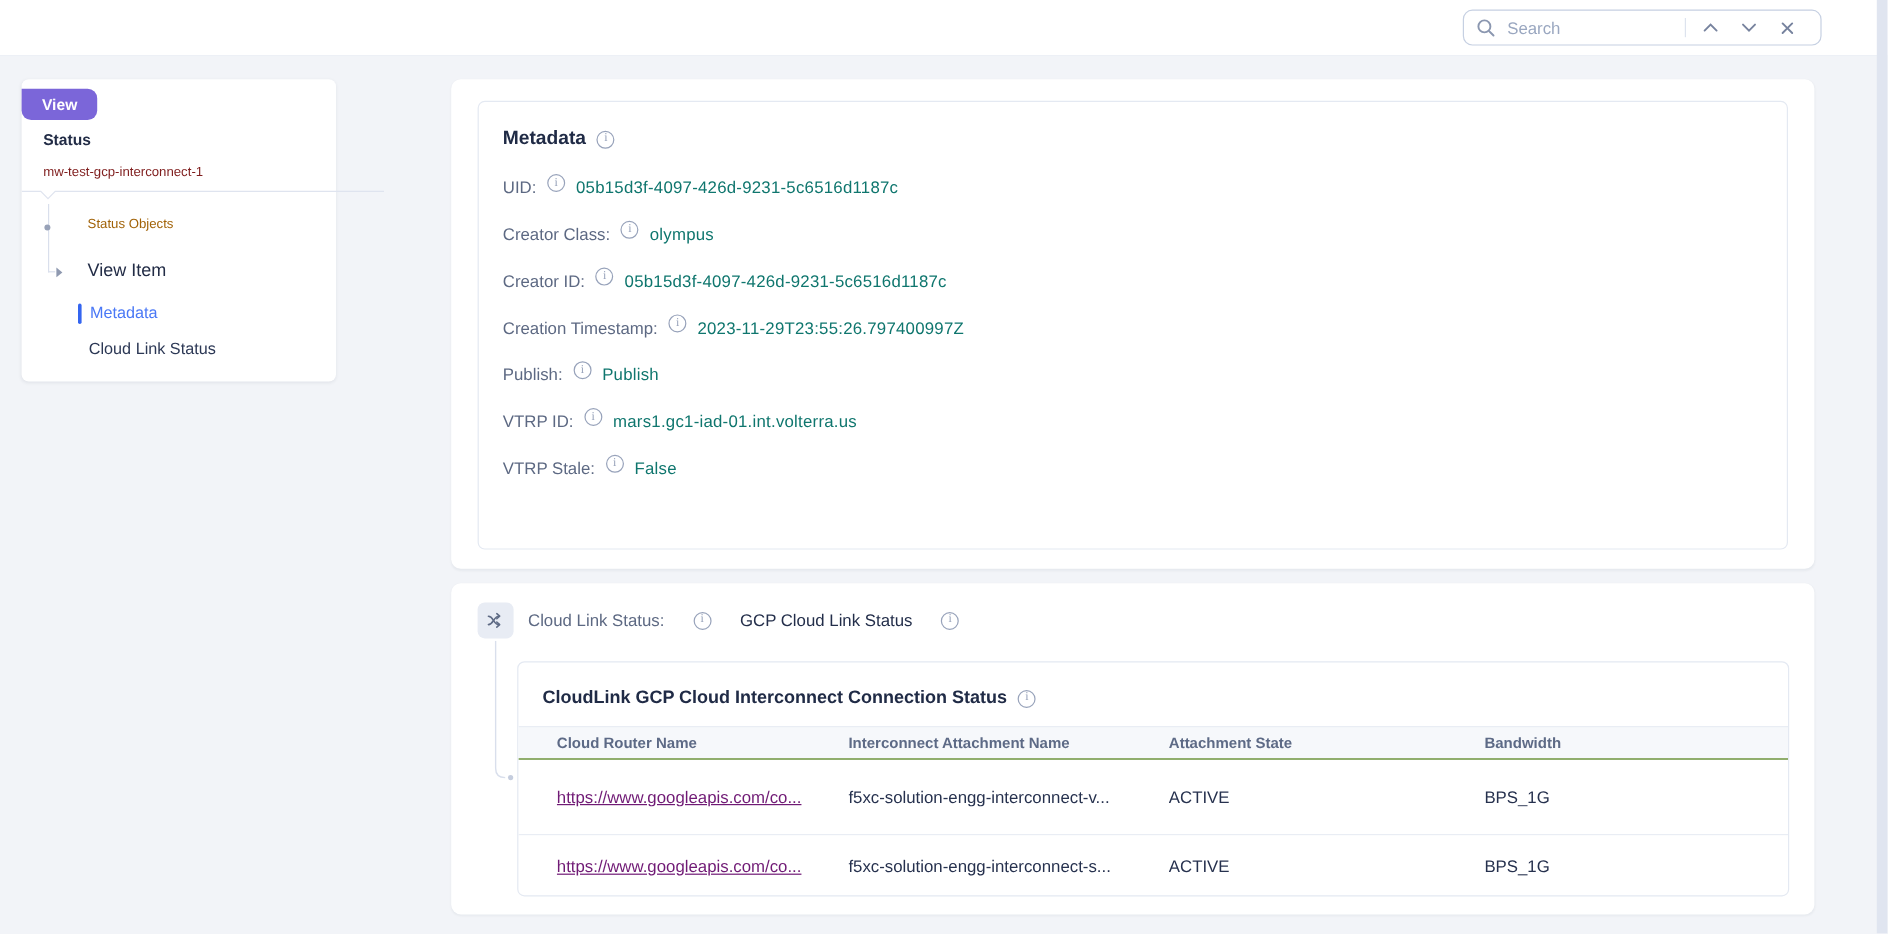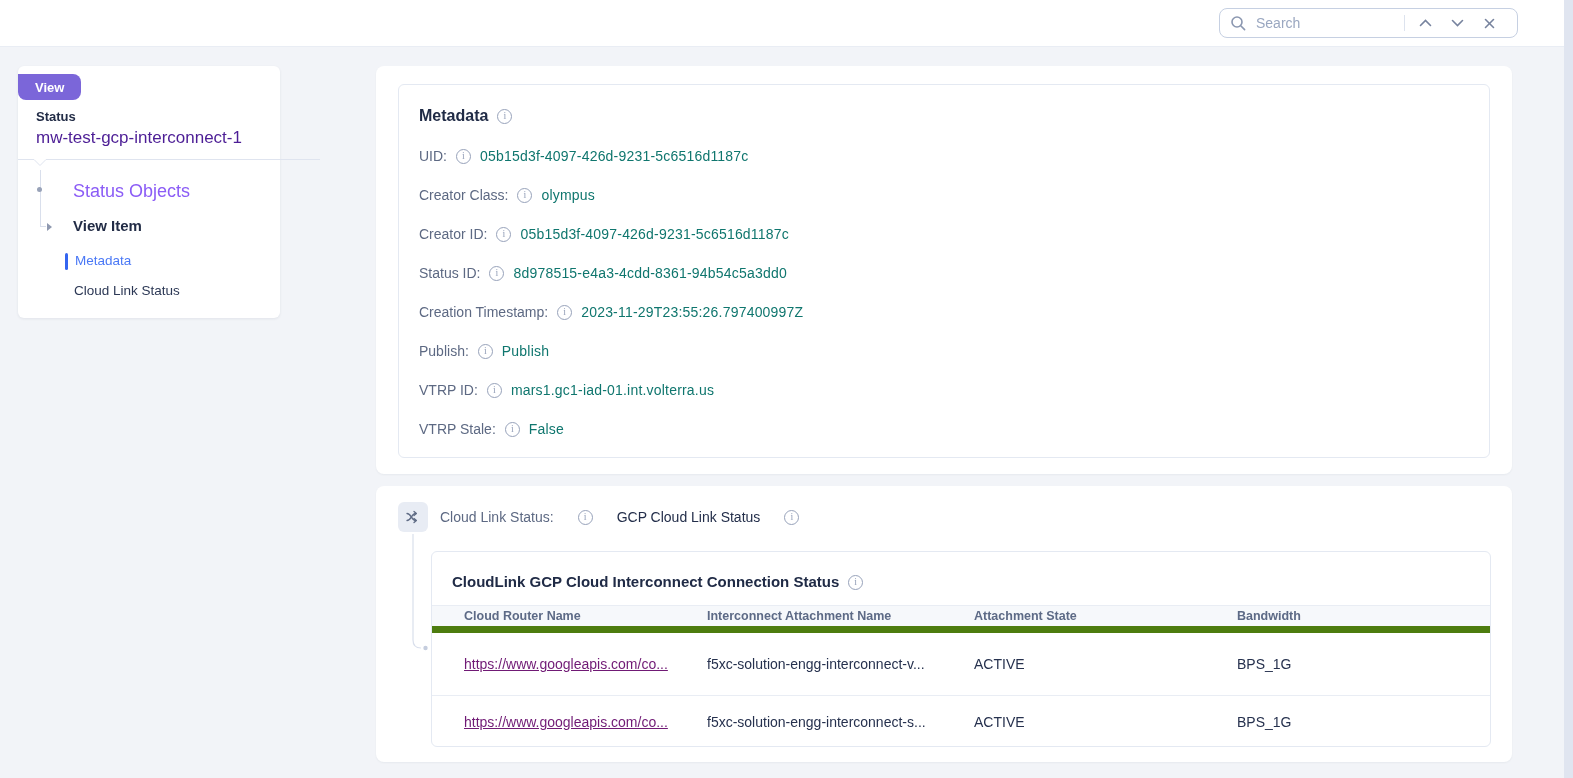--- a/index.html
+++ b/index.html
@@ -22,62 +22,62 @@
   .sdiv{width:1px;height:16px;background:#dde3ee;flex:none}
   .sbtn{width:24px;height:24px;display:flex;align-items:center;justify-content:center;cursor:pointer;flex:none}
   
   .scrolltrack{position:absolute;top:0;right:0;width:9px;height:778px;background:#e0e5f0;z-index:50}
   
   .sidebar{position:absolute;left:18px;top:66px;width:262px;height:252px;background:#fff;border-radius:6px;
     box-shadow:0 1px 3px rgba(25,35,70,.08)}
   .badge{position:absolute;left:0;top:8px;height:26px;padding:0 17px;display:flex;align-items:center;
     background:#7b66d9;border-radius:0 8px 8px 8px;color:#fff;font-size:13px;font-weight:bold}
   .kind{position:absolute;left:18px;top:43px;font-size:13px;font-weight:bold;color:#222c46}
-  .objtitle{position:absolute;left:18px;top:62px;font-size:17px;color:#4c1d95;white-space:nowrap}
+  .objtitle{position:absolute;left:18px;top:72px;font-size:11px;color:#7f1d1d;white-space:nowrap}
   .sdivider{position:absolute;left:0;top:92px}
   .vline{position:absolute;left:22px;top:104px;width:1px;height:57px;background:#d9dfec}
   .hline{position:absolute;left:22px;top:160px;width:6px;height:1px;background:#d9dfec}
   .tridot{position:absolute;left:19px;top:121px;width:5px;height:5px;border-radius:50%;background:#98a2b8}
   .tri{position:absolute;left:29px;top:157px;width:0;height:0;
     border-top:4px solid transparent;border-bottom:4px solid transparent;border-left:5px solid #8f99b0}
-  .treeroot{position:absolute;left:55px;top:115px;font-size:18px;color:#8b5cf6;cursor:pointer}
-  .treegroup{position:absolute;left:55px;top:151px;font-size:15px;font-weight:bold;color:#222c46;cursor:pointer}
+  .treeroot{position:absolute;left:55px;top:115px;font-size:11px;color:#a16207;cursor:pointer}
+  .treegroup{position:absolute;left:55px;top:151px;font-size:15px;font-weight:normal;color:#222c46;cursor:pointer}
   .selbar{position:absolute;left:47px;top:187px;width:3px;height:17px;border-radius:2px;background:#3465f0}
   .treesel{position:absolute;left:57px;top:187px;font-size:13.5px;color:#4a78f6;cursor:pointer}
   .treeitem2{position:absolute;left:56px;top:217px;font-size:13.5px;color:#2c3855;cursor:pointer}
   
   .card1{position:absolute;left:376px;top:66px;width:1136px;height:408px;background:#fff;border-radius:8px;
     box-shadow:0 1px 2px rgba(20,30,60,.05)}
   .inner1{position:absolute;left:22px;top:18px;width:1092px;height:374px;box-sizing:border-box;
     border:1px solid #e4e9f2;border-radius:6px;padding:20px;overflow:hidden}
   .cardhead{display:flex;align-items:center;gap:9px;line-height:22px}
   .cardhead .t1{font-size:16px;font-weight:bold;color:#202b46}
   .fields{margin-top:18px}
-  .frow{display:flex;align-items:center;gap:9px;line-height:22px;margin-bottom:17px;font-size:14px}
+  .frow{display:flex;align-items:flex-start;gap:9px;line-height:22px;margin-bottom:17px;font-size:14px}
   .flabel{color:#5d6983}
   .fvalue{color:#0f766e;letter-spacing:.2px}
   
   .iinfo{display:inline-block;flex:none;width:13px;height:13px;border:1px solid #97a2ba;border-radius:50%;
     position:relative;cursor:pointer}
   .iinfo::after{content:"i";position:absolute;top:50%;left:50%;transform:translate(-50%,-54%);
     font-family:"Liberation Serif",serif;font-size:10px;line-height:1;color:#97a2ba}
   .card2{position:absolute;left:376px;top:486px;width:1136px;height:276px;background:#fff;border-radius:8px;
     box-shadow:0 1px 2px rgba(20,30,60,.05)}
   .treebtn{position:absolute;left:22px;top:16px;width:30px;height:30px;border-radius:6px;background:#e8ecf4;
     display:flex;align-items:center;justify-content:center;cursor:pointer}
   .cl-labelrow{position:absolute;left:64px;top:21px;display:flex;align-items:center;gap:24px;line-height:20px;font-size:14px}
   .cl-label{color:#5d6983}
   .cl-value{color:#232e4a}
   .connector{position:absolute;left:36px;top:48px}
   .inner2{position:absolute;left:55px;top:65px;width:1060px;height:196px;box-sizing:border-box;
     border:1px solid #e4e9f2;border-radius:6px;overflow:hidden}
   .inner2 .hd{display:flex;align-items:center;gap:9px;padding:20px 20px 13px 20px;line-height:20px}
   .inner2 .hd .t2{font-size:15px;font-weight:bold;color:#202b46}
   .grid{display:grid;grid-template-columns:243px 267px 263px 1fr;padding-left:32px;box-sizing:border-box;align-items:center}
-  .thead{height:28px;background:#f6f8fb;border-top:1px solid #e9edf4;border-bottom:7px solid #4d7c0f}
+  .thead{height:28px;background:#f6f8fb;border-top:1px solid #e9edf4;border-bottom:1px solid #4d7c0f}
   .th{font-size:12.5px;font-weight:bold;color:#5d6a86}
   .trow{font-size:14px;color:#26314e}
   .trow.r1{height:63px;border-bottom:1px solid #e9edf4}
   .trow.r2{height:52px}
   .cell-link{color:#701a75;text-decoration:underline;cursor:pointer}
   .td{white-space:nowrap;overflow:hidden}
   svg{display:block}
 </style>
 </head>
 <body>
@@ -145,25 +145,20 @@
         <span class="flabel">Creator Class:</span>
         <span class="iinfo"></span>
         <span class="fvalue">olympus</span>
       </div>
       <div class="frow">
         <span class="flabel">Creator ID:</span>
         <span class="iinfo"></span>
         <span class="fvalue">05b15d3f-4097-426d-9231-5c6516d1187c</span>
       </div>
       <div class="frow">
-        <span class="flabel">Status ID:</span>
-        <span class="iinfo"></span>
-        <span class="fvalue">8d978515-e4a3-4cdd-8361-94b54c5a3dd0</span>
-      </div>
-      <div class="frow">
         <span class="flabel">Creation Timestamp:</span>
         <span class="iinfo"></span>
         <span class="fvalue">2023-11-29T23:55:26.797400997Z</span>
       </div>
       <div class="frow">
         <span class="flabel">Publish:</span>
         <span class="iinfo"></span>
         <span class="fvalue">Publish</span>
       </div>
       <div class="frow">

